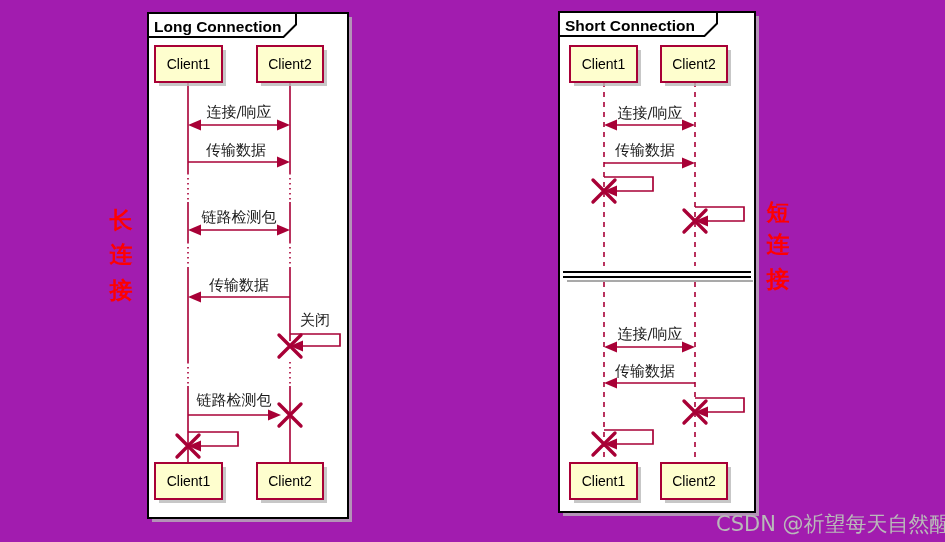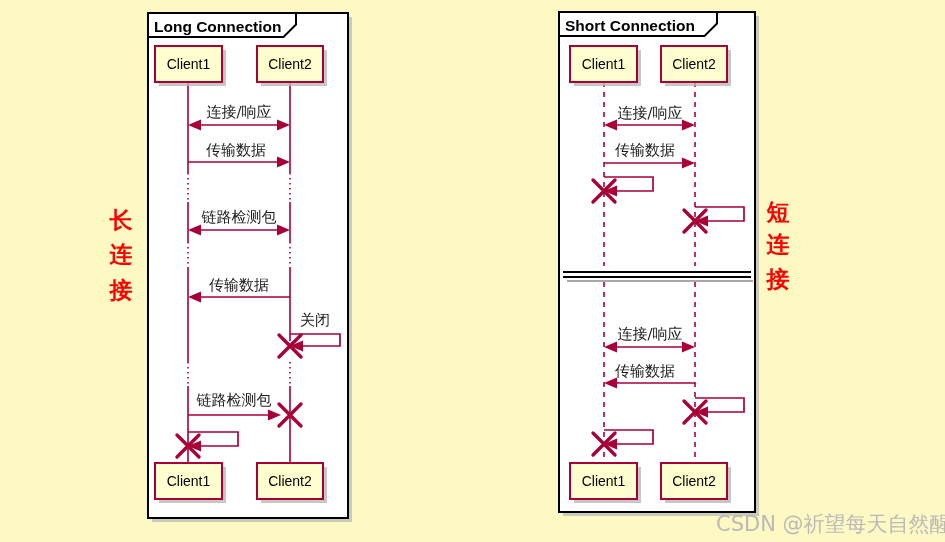--- a/index.html
+++ b/index.html
@@ -1,16 +1,16 @@
 <!DOCTYPE html>
 <html><head>
 <meta charset="utf-8">
 <style>
   html,body{margin:0;padding:0;background:#fff;}
-  #stage{position:relative;width:945px;height:542px;background:#fef9c3;overflow:hidden;
+  #stage{position:relative;width:945px;height:542px;background:#a21caf;overflow:hidden;
          font-family:"Liberation Sans",sans-serif;}
   svg{position:absolute;left:0;top:0;}
   
   .frame       {fill:#ffffff;stroke:#000000;stroke-width:2;}
   .frame-shadow{fill:#b9b9b9;opacity:.75;}
   .tab         {fill:#ffffff;stroke:#000000;stroke-width:2;}
   .box         {fill:#FEFECE;stroke:#A80036;stroke-width:2;}
   .box-shadow  {fill:#b9b9b9;opacity:.8;}
   .ll          {stroke:#A80036;stroke-width:1.6;fill:none;}
   .lldot       {stroke:#A80036;stroke-width:1.6;fill:none;stroke-dasharray:1.5 3.5;}

